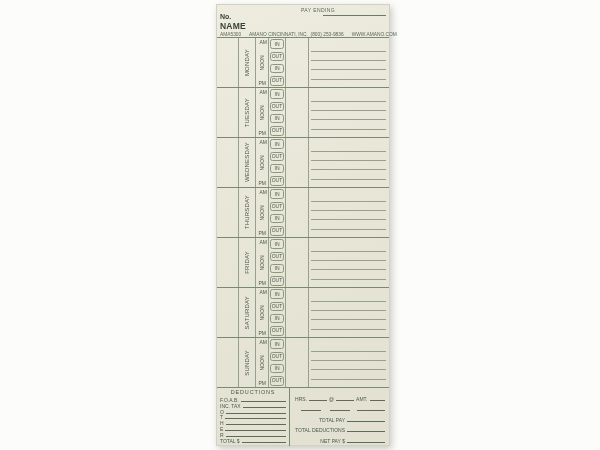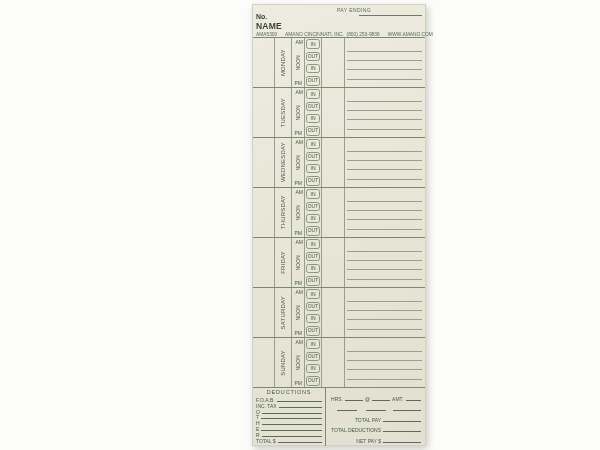--- a/index.html
+++ b/index.html
@@ -9,21 +9,20 @@
     font-family:"Liberation Sans","DejaVu Sans",sans-serif;
     position:relative;
   }
   .card{
     position:absolute;left:216px;top:4px;width:174px;height:442px;
     background:linear-gradient(155deg,#edecdf 0%,#e7e6d7 45%,#e2e1d1 100%);
     border:1px solid #d2d1c2;
     box-shadow:2px 3px 7px rgba(110,110,100,.35);
     box-sizing:border-box;
     color:#51604f;
-    margin-left:36px;
   }
   .card *{box-sizing:border-box;}
   
   .card-header{position:relative;height:33px;border-bottom:1px solid #7b896f;}
   .pay-ending{position:absolute;left:84px;top:2px;font-size:5px;letter-spacing:.4px;color:#5a685a;white-space:nowrap;}
   .pay-ending-line{position:absolute;left:106px;right:3px;top:10px;border-top:1px solid #6c7a66;}
   .no-label{position:absolute;left:3px;top:8px;font-size:7px;font-weight:700;color:#38423a;}
   .name-label{position:absolute;left:3px;top:16px;font-size:8.5px;font-weight:700;color:#38423a;letter-spacing:.2px;}
   .vendor-line{position:absolute;left:3px;top:26px;font-size:5.5px;color:#5a685a;white-space:pre;transform:scaleX(.88);transform-origin:0 0;}
   

